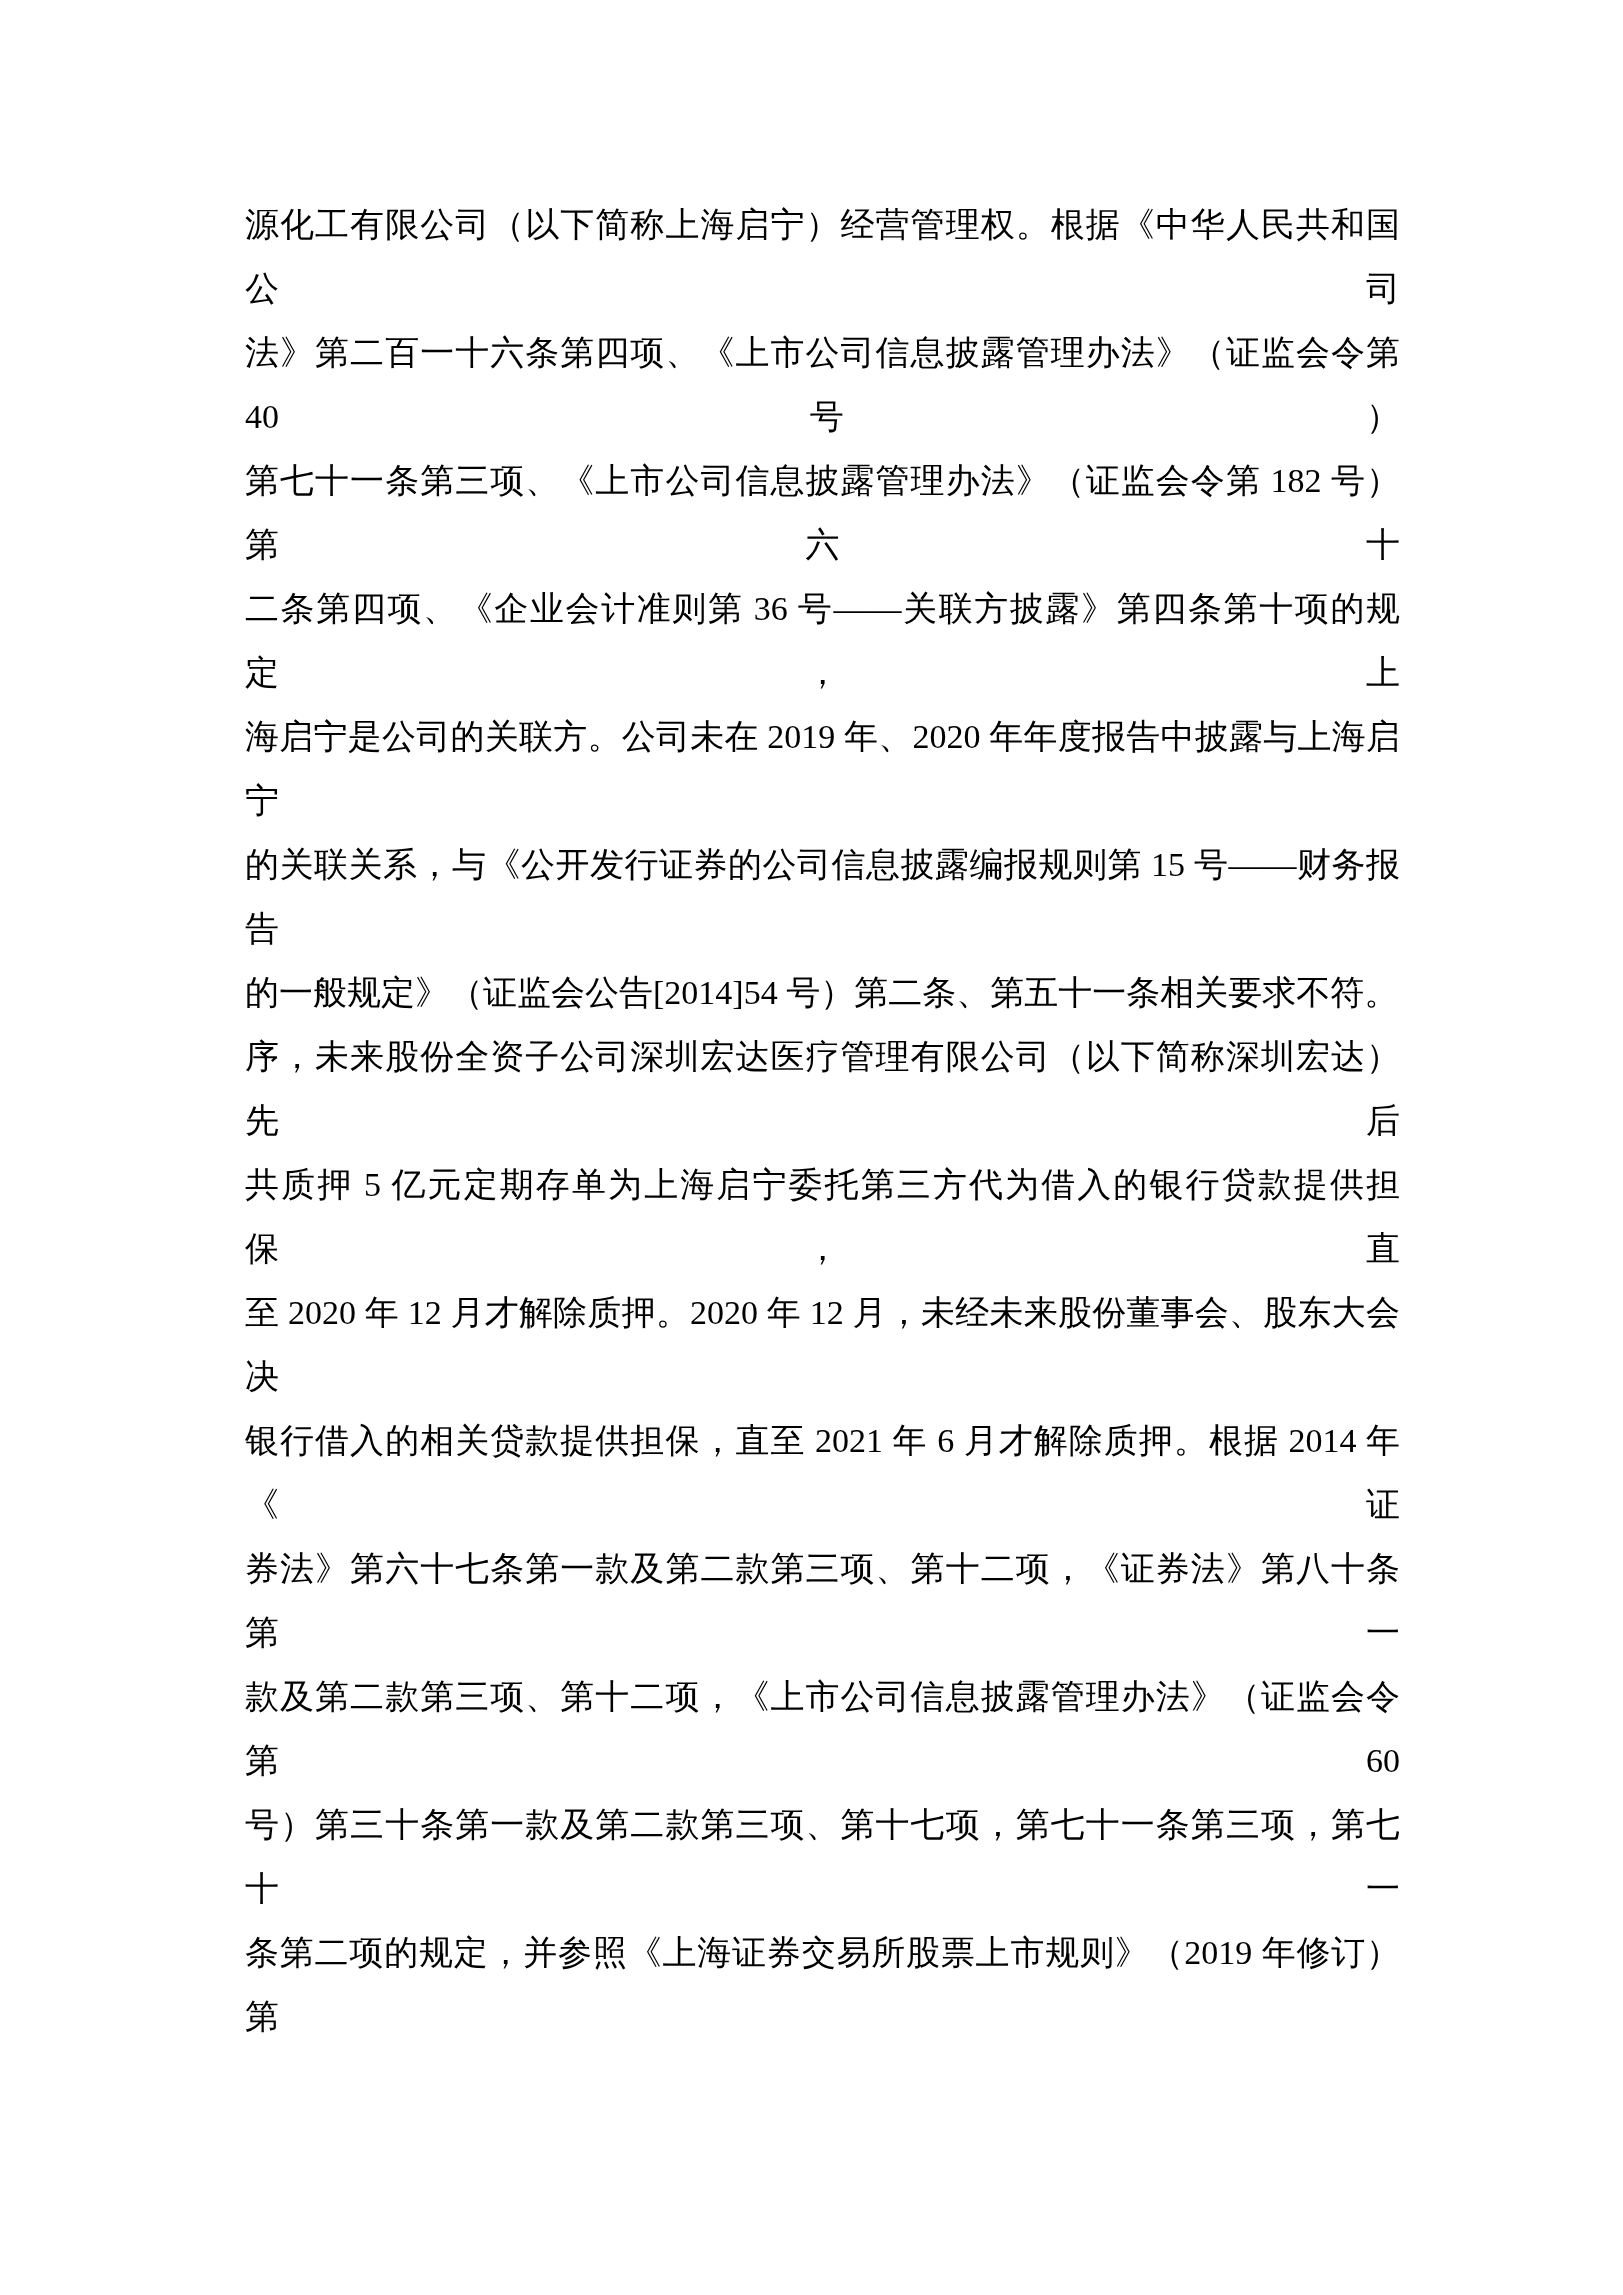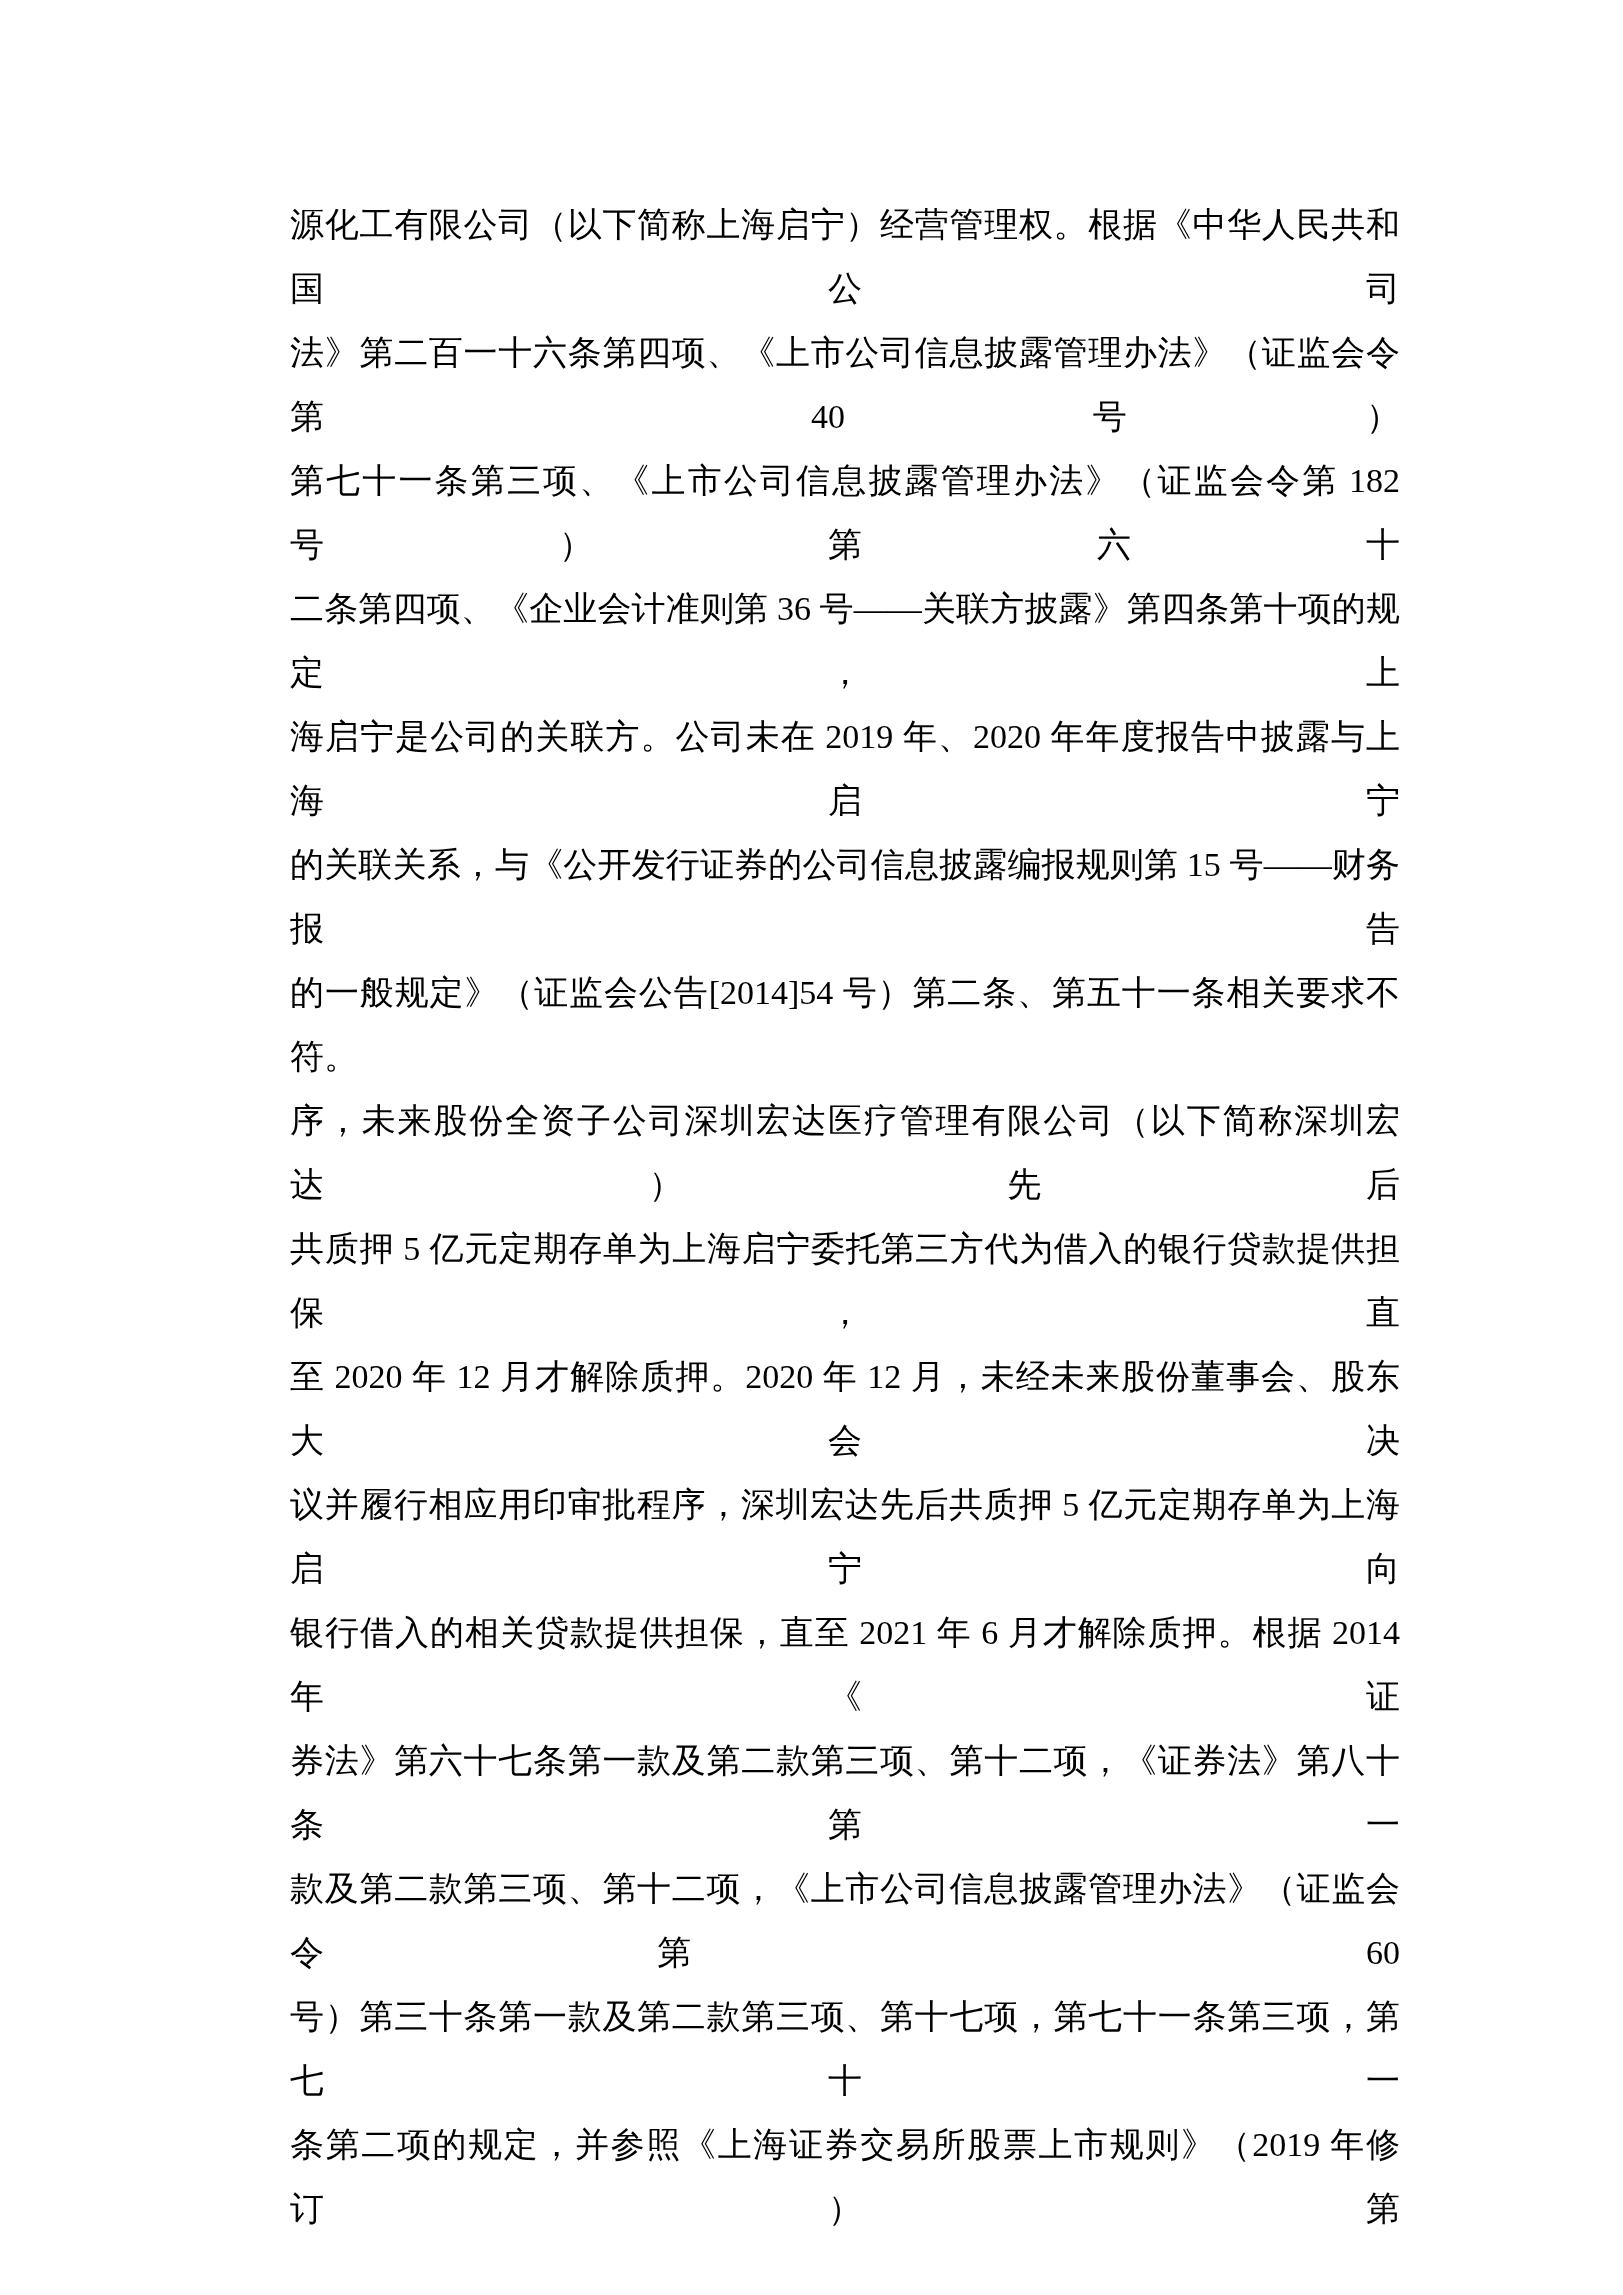--- a/index.html
+++ b/index.html
@@ -28,21 +28,20 @@
   .para {
     margin: 0;
     padding: 0;
   }
   .line {
     text-align: justify;
     text-align-last: justify;
     text-justify: inter-ideograph;
     white-space: normal;
     overflow: hidden;
-    margin-left: 45px;
   }
   .line.end {
     text-align-last: left;
   }
   .line.indent {
     text-indent: 2em;
   }
 </style>
 </head>
 <body>
@@ -57,21 +56,20 @@
       <div class="line">二条第四项、《企业会计准则第 36 号——关联方披露》第四条第十项的规定，上</div>
       <div class="line">海启宁是公司的关联方。公司未在 2019 年、2020 年年度报告中披露与上海启宁</div>
       <div class="line">的关联关系，与《公开发行证券的公司信息披露编报规则第 15 号——财务报告</div>
       <div class="line end">的一般规定》（证监会公告[2014]54 号）第二条、第五十一条相关要求不符。</div>
     </div>
 
     <div class="para">
       <div class="line">序，未来股份全资子公司深圳宏达医疗管理有限公司（以下简称深圳宏达）先后</div>
       <div class="line">共质押 5 亿元定期存单为上海启宁委托第三方代为借入的银行贷款提供担保，直</div>
       <div class="line">至 2020 年 12 月才解除质押。2020 年 12 月，未经未来股份董事会、股东大会决</div>
-      <div class="line">议并履行相应用印审批程序，深圳宏达先后共质押 5 亿元定期存单为上海启宁向</div>
       <div class="line">银行借入的相关贷款提供担保，直至 2021 年 6 月才解除质押。根据 2014 年《证</div>
       <div class="line">券法》第六十七条第一款及第二款第三项、第十二项，《证券法》第八十条第一</div>
       <div class="line">款及第二款第三项、第十二项，《上市公司信息披露管理办法》（证监会令第 60</div>
       <div class="line">号）第三十条第一款及第二款第三项、第十七项，第七十一条第三项，第七十一</div>
       <div class="line">条第二项的规定，并参照《上海证券交易所股票上市规则》（2019 年修订）第</div>
 
     </div>
 
   </div>
 </div>

